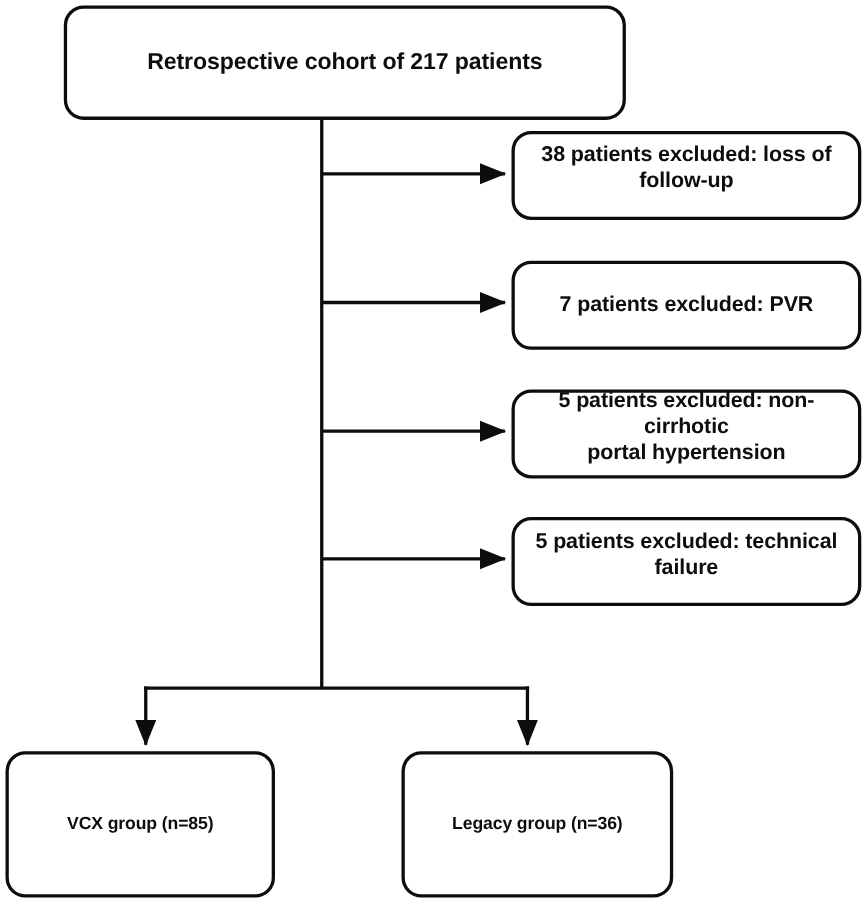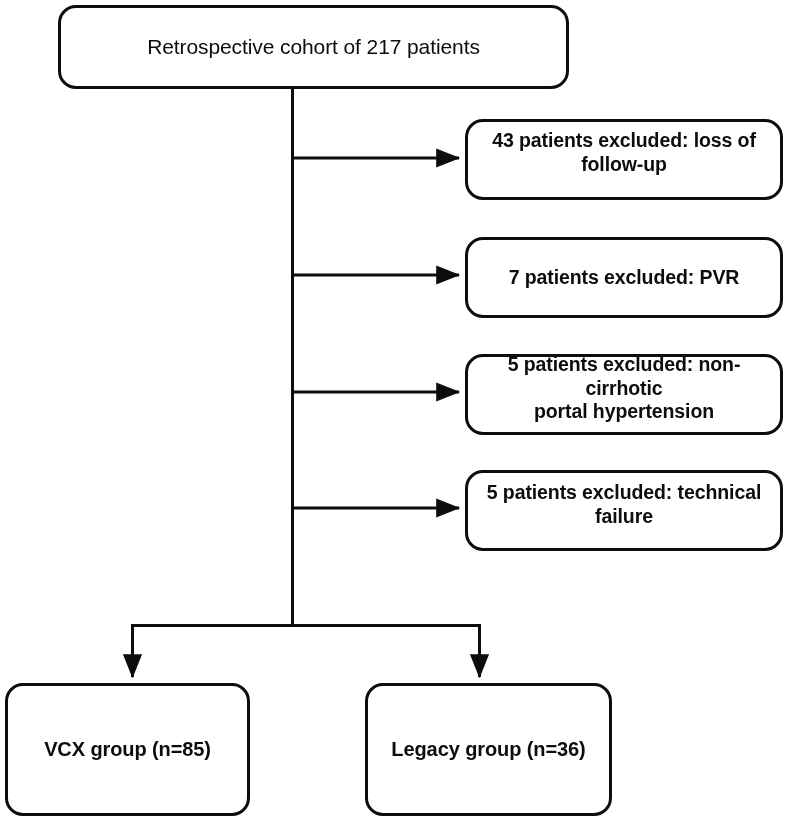--- a/index.html
+++ b/index.html
@@ -40,43 +40,43 @@
   }
   .node-label {
     display: block;
     padding: 0 14px;
     white-space: pre-line;
   }
   #node-cohort {
     left: 58px;
     top: 5px;
     width: 511px;
-    height: 84px;
+    height: 104px;
     font-size: 21px;
-    font-weight: normal;
+    font-weight: bold;
   }
   .node-excluded {
     left: 465px;
     width: 318px;
     height: 81px;
     font-size: 19.5px;
     font-weight: bold;
   }
   #node-excl-0 { top: 119px; }
   #node-excl-1 { top: 237px; }
   #node-excl-2 { top: 354px; }
   #node-excl-3 { top: 470px; }
   .node-excluded .node-label { padding: 0 10px; }
   #node-excl-0 .node-label { transform: translateY(-7px); }
   #node-excl-2 .node-label { transform: translateY(-6px); }
   #node-excl-3 .node-label { transform: translateY(-6px); }
   .node-group {
     top: 683px;
     height: 133px;
-    font-size: 20px;
+    font-size: 16px;
     font-weight: bold;
   }
   #node-group-0 {
     left: 5px;
     width: 245px;
   }
   #node-group-1 {
     left: 365px;
     width: 247px;
   }
@@ -103,21 +103,21 @@
     <line x1="131" y1="625.5" x2="481" y2="625.5" stroke="#0d0d0d" stroke-width="3"></line>
     <line x1="132.5" y1="624" x2="132.5" y2="677" stroke="#0d0d0d" stroke-width="3" marker-end="url(#arrowhead)"></line>
     <line x1="479.5" y1="624" x2="479.5" y2="677" stroke="#0d0d0d" stroke-width="3" marker-end="url(#arrowhead)"></line>
   </svg>
 
   <div class="node" id="node-cohort">
     <span class="node-label">Retrospective cohort of 217 patients</span>
   </div>
 
   <div class="node node-excluded" id="node-excl-0">
-    <span class="node-label">43 patients excluded: loss of
+    <span class="node-label">38 patients excluded: loss of
 follow-up</span>
   </div>
 
   <div class="node node-excluded" id="node-excl-1">
     <span class="node-label">7 patients excluded: PVR</span>
   </div>
 
   <div class="node node-excluded" id="node-excl-2">
     <span class="node-label">5 patients excluded: non-cirrhotic
 portal hypertension</span>

